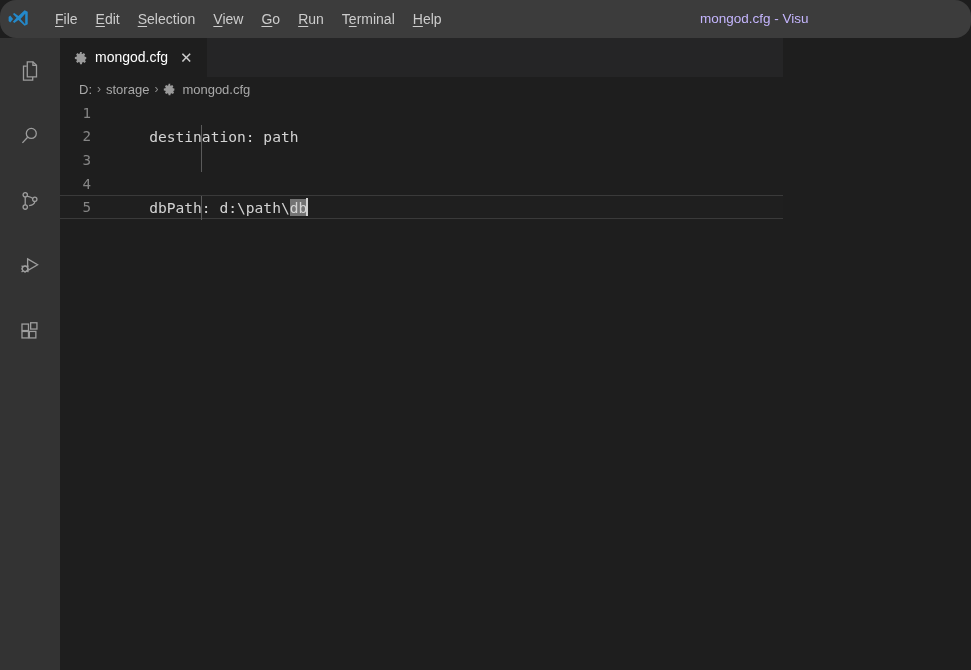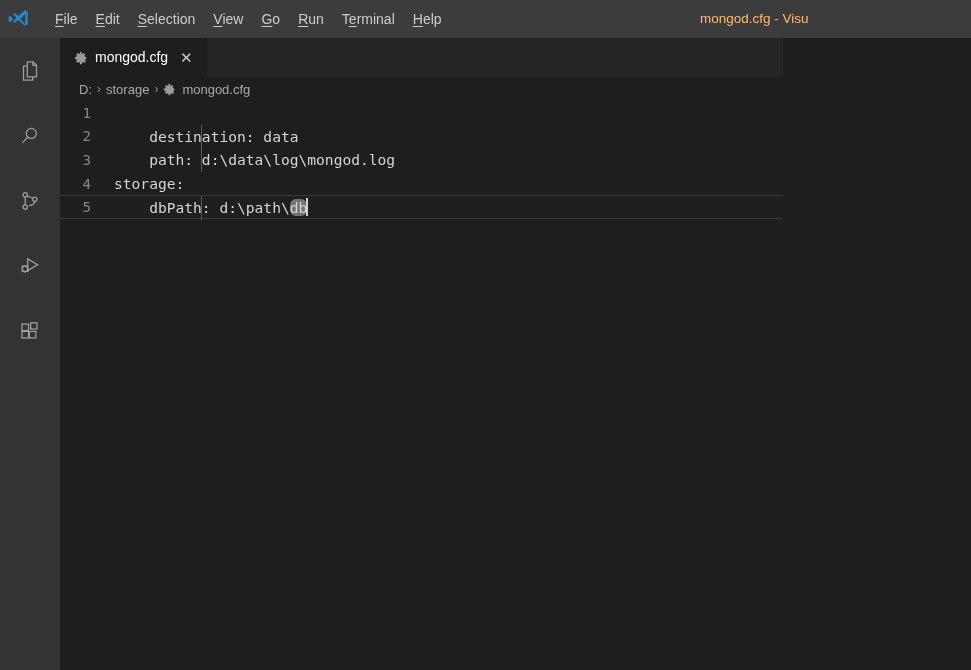--- a/index.html
+++ b/index.html
@@ -24,20 +24,21 @@
   
   .titlebar {
     position: absolute;
     left: 0; top: 0;
     width: 971px;
     height: 38px;
     background: #3c3c3c;
     display: flex;
     align-items: center;
     box-sizing: border-box;
+    border-radius: 16px;
   }
   .vscode-logo {
     width: 38px;
     height: 38px;
     display: flex;
     align-items: center;
     justify-content: center;
     flex: 0 0 auto;
   }
   .menu {
@@ -59,21 +60,21 @@
     text-underline-offset: 2px;
   }
   .window-title {
     position: absolute;
     left: 0;
     top: 0;
     width: 828px;
     height: 38px;
     line-height: 38px;
     text-align: center;
-    color: #fdba74;
+    color: #c4b5fd;
     font-size: 13.5px;
     pointer-events: none;
     white-space: nowrap;
     overflow: hidden;
     padding-left: 700px;
     box-sizing: border-box;
     text-align: left;
   }
   .window-title span {
     display: inline-block;
@@ -223,21 +224,20 @@
     position: absolute;
     width: 1px;
     background: #5a5a5a;
     left: 141px;
     z-index: 2;
     pointer-events: none;
   }
   .sel-token {
     background: #737373;
     color: #d4d4d4;
-    border-radius: 6px;
   }
   .caret {
     display: inline-block;
     width: 2px;
     height: 18px;
     background: #d0d0d0;
     vertical-align: -3px;
     margin-left: -1px;
   }
 </style>
@@ -356,29 +356,27 @@
 
     <div class="code-pane">
       <div class="indent-guide" style="top:24px;height:47px;"></div>
       <div class="indent-guide" style="top:95px;height:24px;"></div>
 
       <div class="code-line">
         <span class="linenum">1</span>
       </div>
       <div class="code-line">
         <span class="linenum">2</span>
-        <span class="code-text">    destination: data</span>
+        <span class="code-text">    destination: path</span>
       </div>
       <div class="code-line">
         <span class="linenum">3</span>
-        <span class="code-text">    path: d:\data\log\mongod.log</span>
       </div>
       <div class="code-line">
         <span class="linenum">4</span>
-        <span class="code-text">storage:</span>
       </div>
       <div class="code-line current">
         <span class="linenum">5</span>
         <span class="code-text"><span>    dbPath: d:\path\</span><span class="sel-token">db</span><span class="caret"></span></span>
       </div>
     </div>
 
   </div>
 </div>
 

